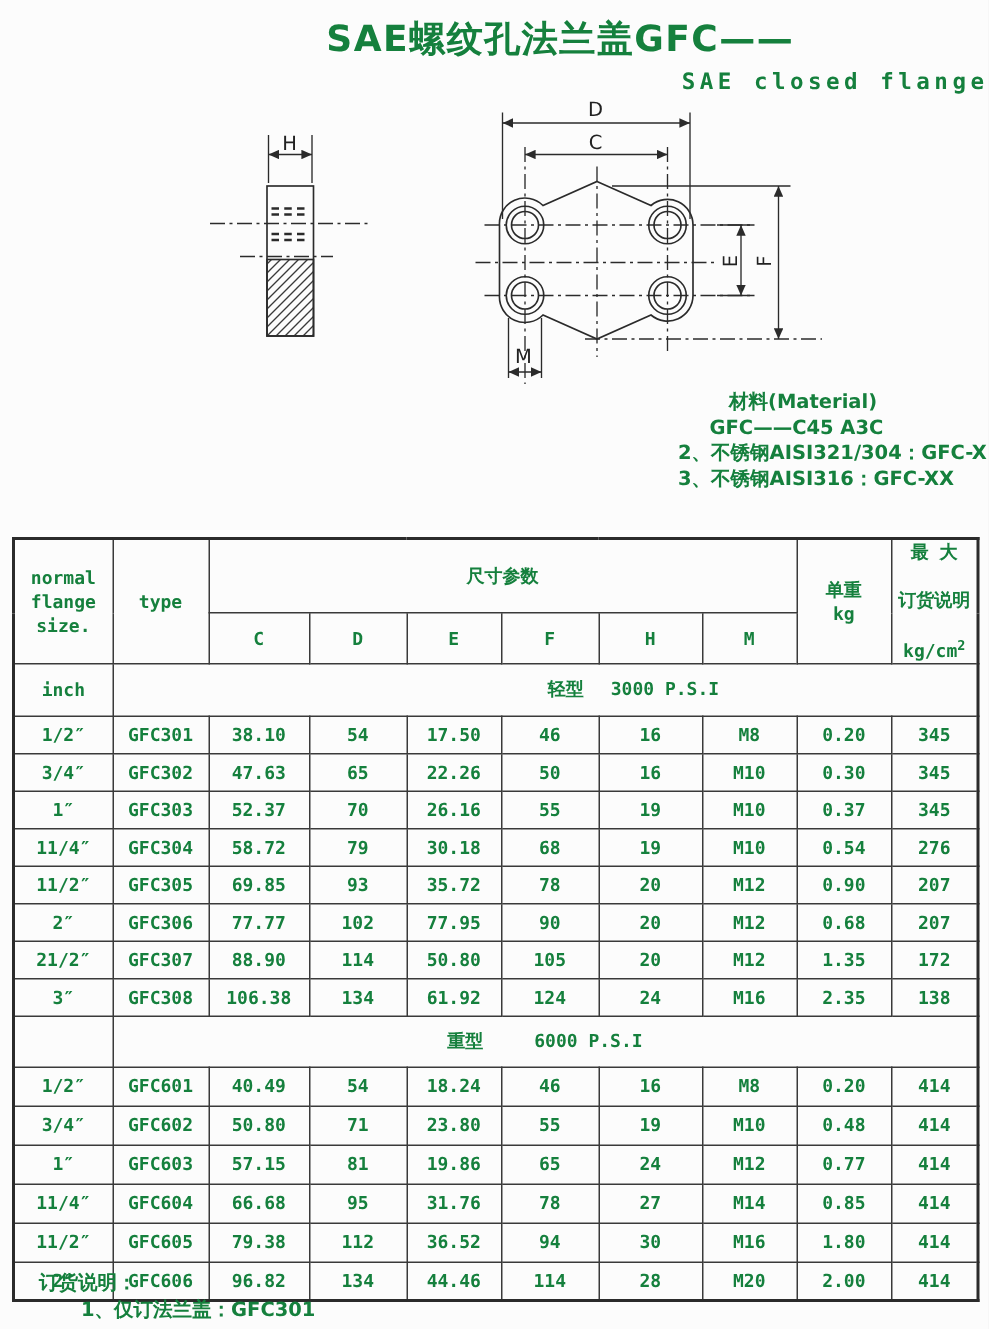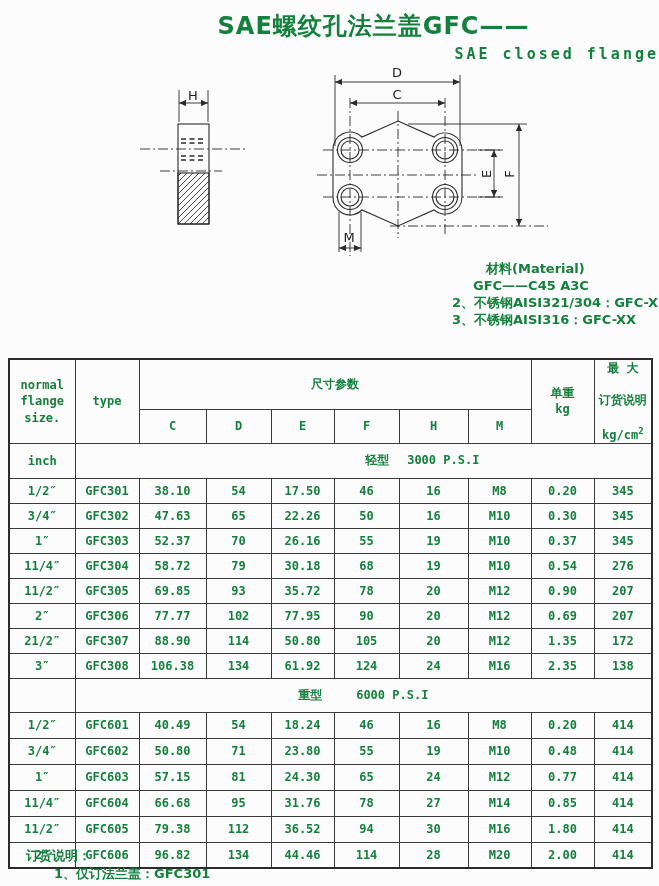--- a/index.html
+++ b/index.html
@@ -269,21 +269,21 @@
         </tr>
         <tr>
           <td>2″</td>
           <td>GFC306</td>
           <td>77.77</td>
           <td>102</td>
           <td>77.95</td>
           <td>90</td>
           <td>20</td>
           <td>M12</td>
-          <td>0.69</td>
+          <td>0.68</td>
           <td>207</td>
         </tr>
         <tr>
           <td>21/2″</td>
           <td>GFC307</td>
           <td>88.90</td>
           <td>114</td>
           <td>50.80</td>
           <td>105</td>
           <td>20</td>
@@ -335,21 +335,21 @@
           <td>19</td>
           <td>M10</td>
           <td>0.48</td>
           <td>414</td>
         </tr>
         <tr>
           <td>1″</td>
           <td>GFC603</td>
           <td>57.15</td>
           <td>81</td>
-          <td>24.30</td>
+          <td>19.86</td>
           <td>65</td>
           <td>24</td>
           <td>M12</td>
           <td>0.77</td>
           <td>414</td>
         </tr>
         <tr>
           <td>11/4″</td>
           <td>GFC604</td>
           <td>66.68</td>

